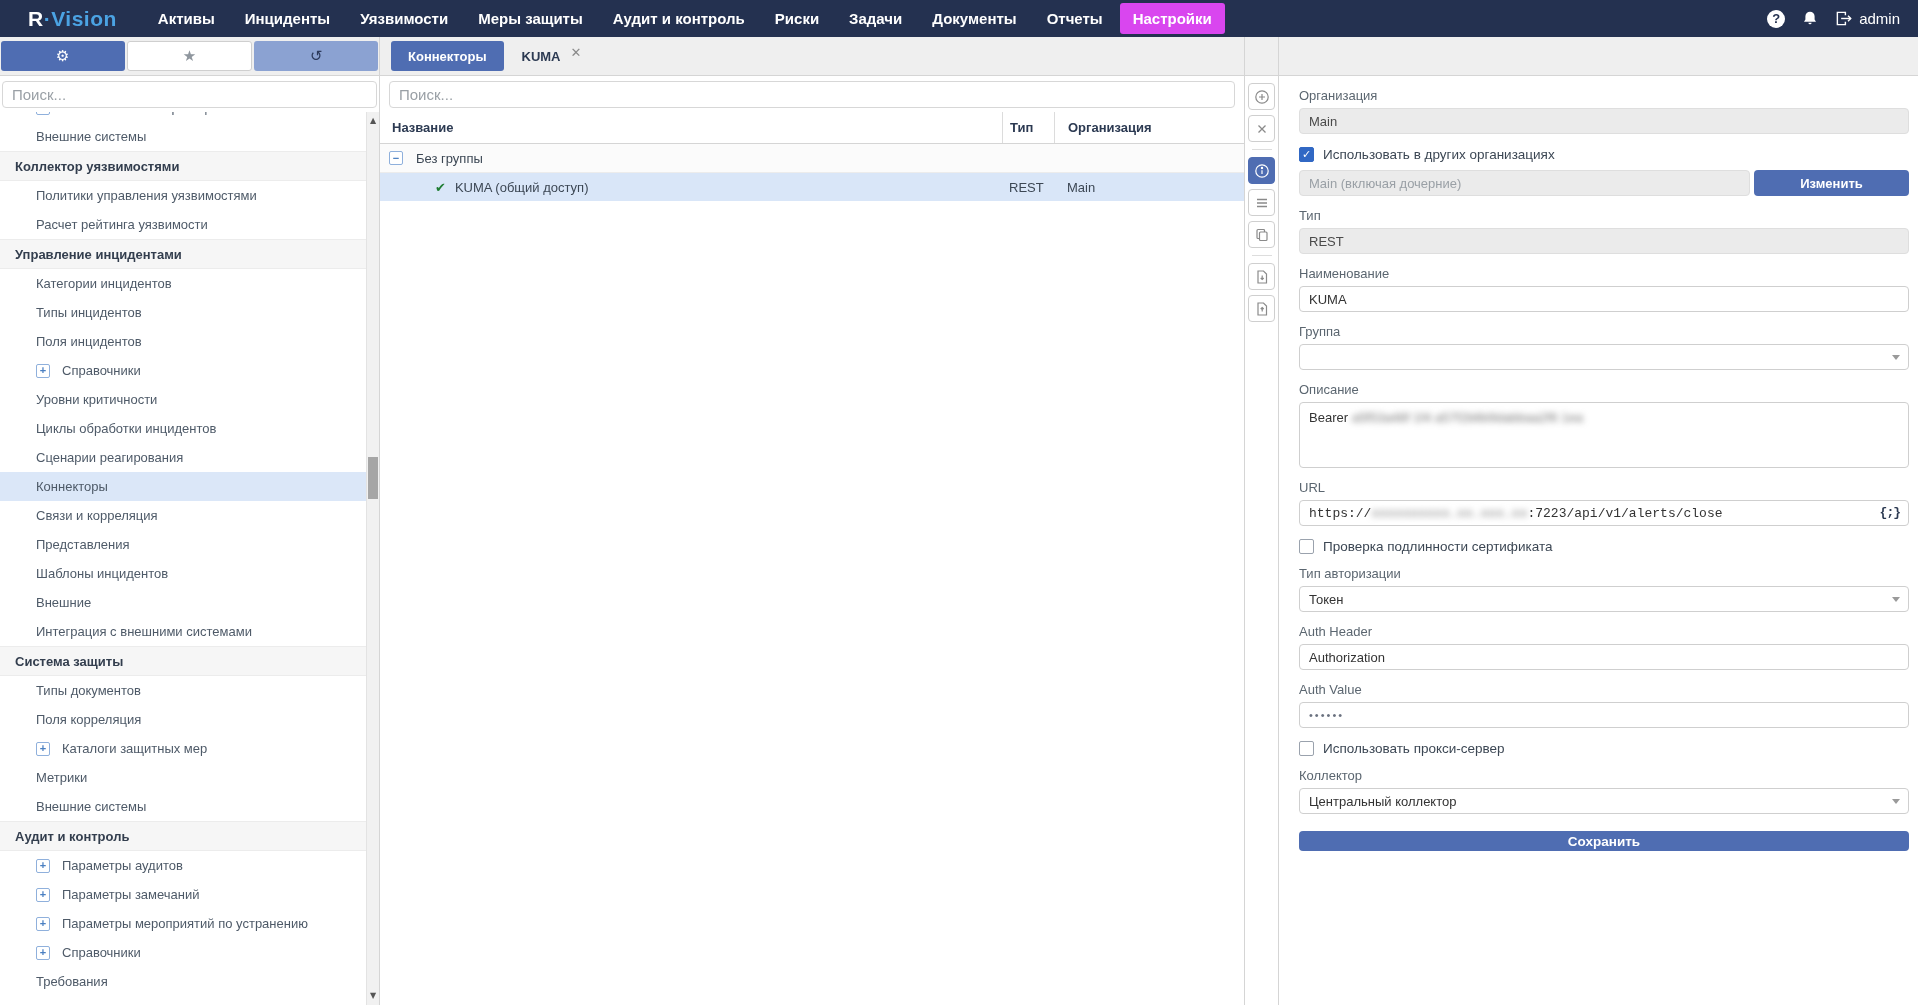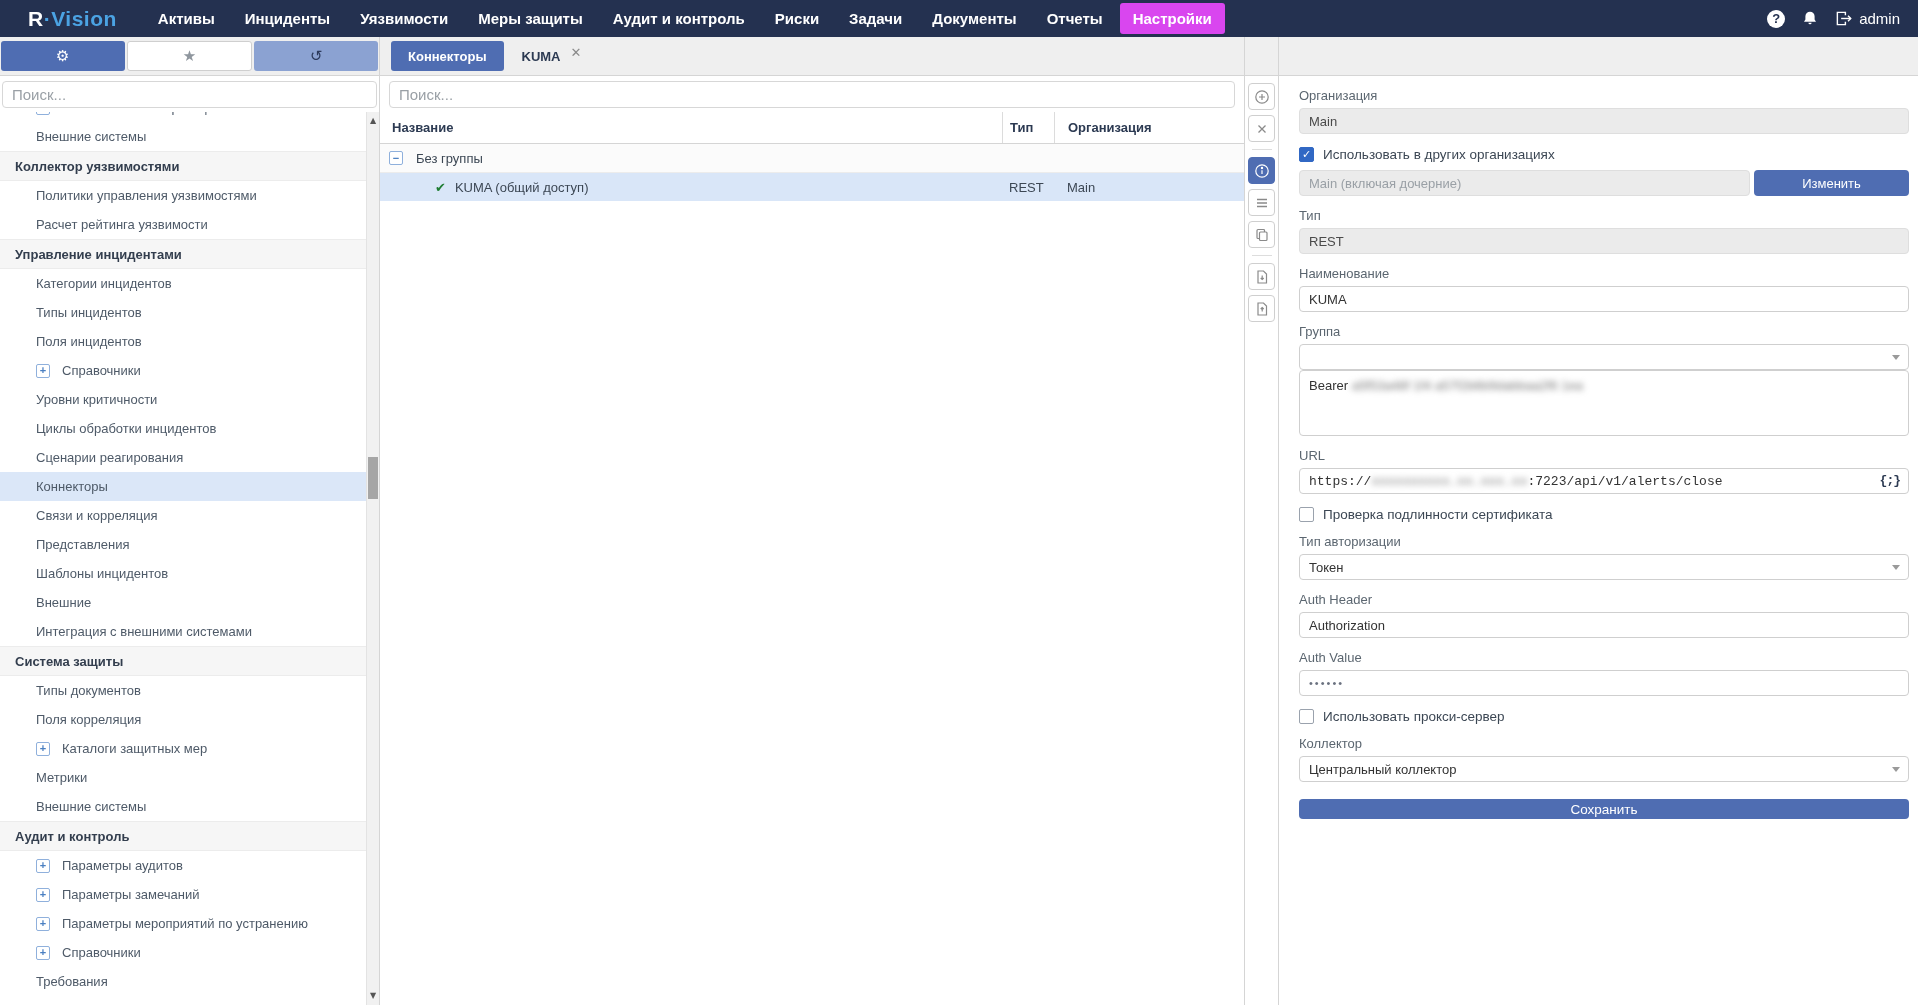--- a/index.html
+++ b/index.html
@@ -97,21 +97,21 @@
   .f-input.ghost { background:#ebebeb; border-color:#dedede; color:#9aa0a6; }
   .f-select { position:relative; }
   .caret { position:absolute; right:9px; top:11px; width:0; height:0; border-left:4px solid transparent;
     border-right:4px solid transparent; border-top:5px solid #9a9a9a; pointer-events:none; }
   .f-check-row { display:flex; align-items:center; gap:9px; margin:13px 0 2px; font-size:13.5px; color:#3c4754; }
   .checkbox { width:15px; height:15px; flex:none; border:1px solid #9aa2ad; border-radius:2px; background:#fff; cursor:pointer;
     display:flex; align-items:center; justify-content:center; font-size:11px; font-family:"DejaVu Sans", sans-serif; }
   .checkbox.checked { background:#3168c4; border-color:#3168c4; color:#fff; }
   .share-row { display:flex; gap:4px; margin-top:8px; }
   .share-row .f-input { flex:1; }
-  .btn-blue { background:#4f6db2; color:#fff; font-weight:normal; border:none; border-radius:4px; font-family:inherit; cursor:pointer; }
+  .btn-blue { background:#4f6db2; color:#fff; font-weight:bold; border:none; border-radius:4px; font-family:inherit; cursor:pointer; }
   .change-btn { width:155px; height:26px; font-size:13px; flex:none; }
   .save-btn { margin-top:17px; width:100%; height:20px; font-size:13.5px; }
   .f-textarea { height:66px; padding:6px 9px; font-size:13px; line-height:17px; overflow:hidden; }
   .redacted { filter:blur(3px); color:#777; user-select:none; }
   .url-wrap { display:flex; align-items:center; white-space:pre; position:relative; padding-right:34px;font-family:Liberation Mono, monospace; }
   .url-icon { position:absolute; right:8px; top:4px; font-size:13px; font-weight:bold; color:#2c3a52; letter-spacing:-1px; }
   .masked-input { letter-spacing:2px; color:#6b7280; font-size:11px; }
 </style>
 </head>
 <body>
@@ -383,20 +383,21 @@
 
       <div class="f-label">Наименование</div>
       <input class="f-input" value="KUMA" style="">
 
       <div class="f-label">Группа</div>
       <div class="f-select">
         <input class="f-input" readonly="" style="">
         <span class="caret"></span>
       </div>
 
+      <div class="f-label">Описание</div>
       <div class="f-input f-textarea">
         <span>Bearer</span>
         <span class="redacted">a5f53a48f 1f4 a57f2b6b9dabbaa2f6 1ea</span>
       </div>
 
       <div class="f-label">URL</div>
       <div class="f-input url-wrap">
         <span>https://</span>
         <span class="redacted">xxxxxxxxxx.xx.xxx.xx</span>
         <span>:7223/api/v1/alerts/close</span>

